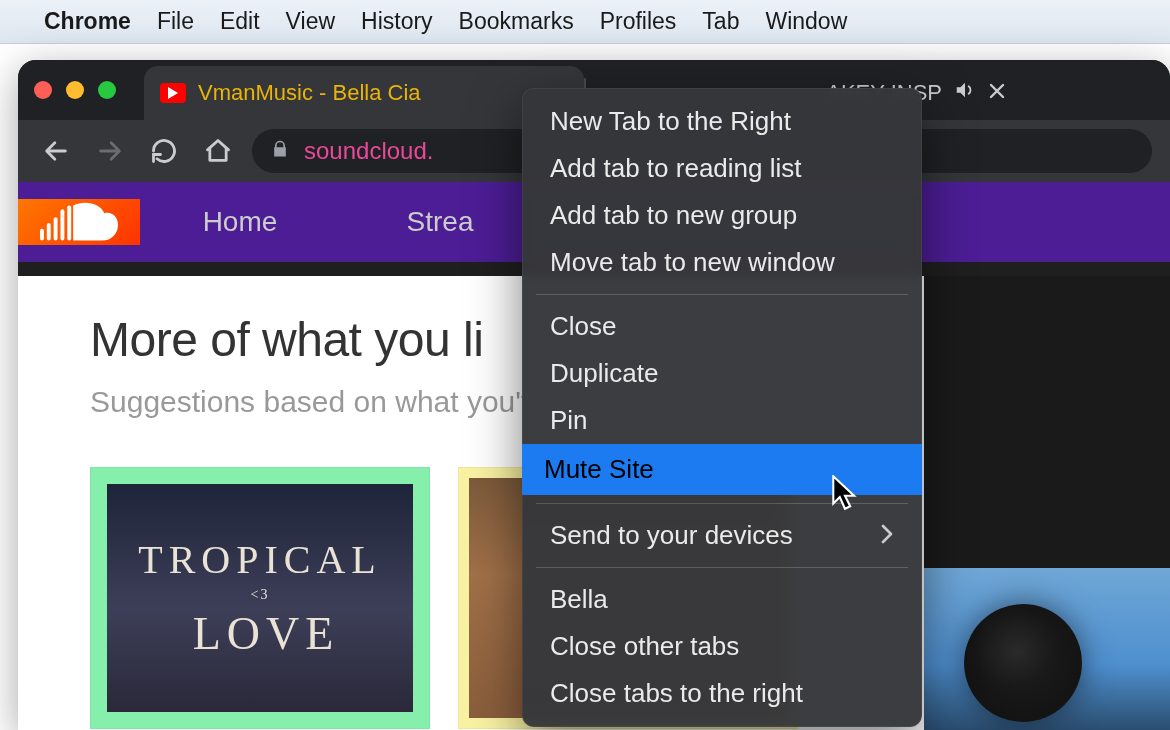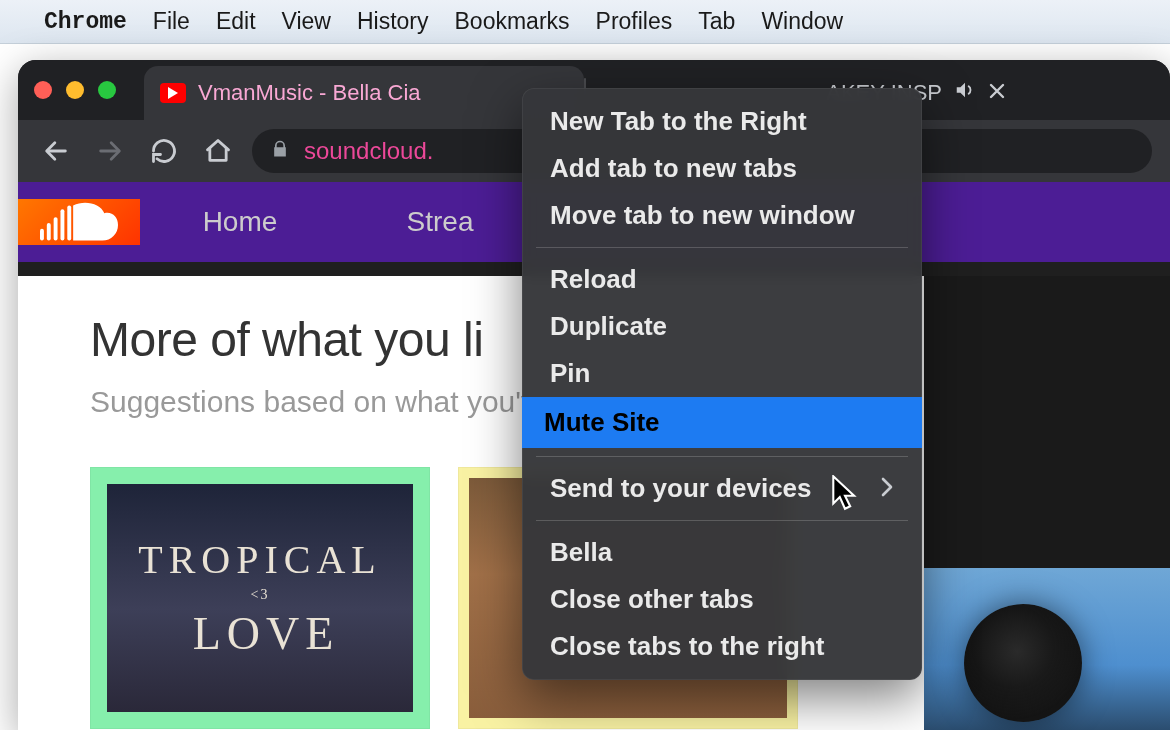--- a/index.html
+++ b/index.html
@@ -18,21 +18,21 @@
       background: linear-gradient(180deg, #ecf1f7 0%, #dde6f0 100%);
       display: flex;
       align-items: center;
       padding: 0 12px 0 18px;
       gap: 26px;
       font-size: 23px;
       color: #1a1a1a;
       border-bottom: 1px solid #c5d0da;
     }
     .mac-menubar .apple { font-size: 26px; line-height: 1; }
-    .mac-menubar .app-name { font-weight: 700; font-family: Liberation Mono, monospace; }
+    .mac-menubar .app-name { font-weight: 700; }
     .mac-menubar .menu-item { font-weight: 400; cursor: default; }
 
     
     .chrome-window {
       position: absolute;
       left: 18px;
       top: 60px;
       right: 0;
       bottom: 0;
       border-radius: 18px 18px 0 0;
@@ -58,21 +58,21 @@
 
     .tabs-row { display: flex; align-items: stretch; height: 100%; flex: 1; position: relative; }
     .tab {
       display: flex;
       align-items: center;
       height: 54px;
       margin-top: 6px;
       padding: 0 18px 0 16px;
       border-radius: 14px 14px 0 0;
       gap: 12px;
-      color: #f9a8d4;
+      color: #eab308;
       font-size: 22px;
       white-space: nowrap;
       overflow: hidden;
       position: relative;
     }
     .tab.active { background: #35363a; flex: 0 0 440px; }
     .tab.inactive { background: transparent; flex: 0 0 420px; margin-left: 18px; color: #c9ccd1; }
     .tab .favicon {
       width: 26px; height: 20px; background: #ff0000; border-radius: 4px;
       display: flex; align-items: center; justify-content: center; flex-shrink: 0;
@@ -197,21 +197,20 @@
       color: #eaeaea;
       font-size: 26px;
       backdrop-filter: blur(8px);
     }
     .ctx-menu .mi {
       padding: 8px 22px;
       display: flex; align-items: center; justify-content: space-between;
       cursor: default;
       border-radius: 6px;
       margin: 0 6px;
-      font-weight: bold;
     }
     .ctx-menu .mi.highlight {
       background: #1d7bf2;
       color: #000000;
       margin: 0;
       border-radius: 0;
       padding: 10px 22px;
     }
     .ctx-menu .sep {
       height: 1px; background: rgba(255,255,255,.18);
@@ -360,28 +359,31 @@
     </div>
   </div>
 
 </div>
 
 <div class="ctx-menu">
   <div class="mi">
       <span>New Tab to the Right</span>
     </div>
   <div class="mi">
-      <span>Add tab to new tabs</span>
+      <span>Add tab to reading list</span>
+    </div>
+  <div class="mi">
+      <span>Add tab to new group</span>
     </div>
   <div class="mi">
       <span>Move tab to new window</span>
     </div>
   <div class="sep"></div>
   <div class="mi">
-      <span>Reload</span>
+      <span>Close</span>
     </div>
   <div class="mi">
       <span>Duplicate</span>
     </div>
   <div class="mi">
       <span>Pin</span>
     </div>
   <div class="mi highlight">
       <span>Mute Site</span>
     </div>

